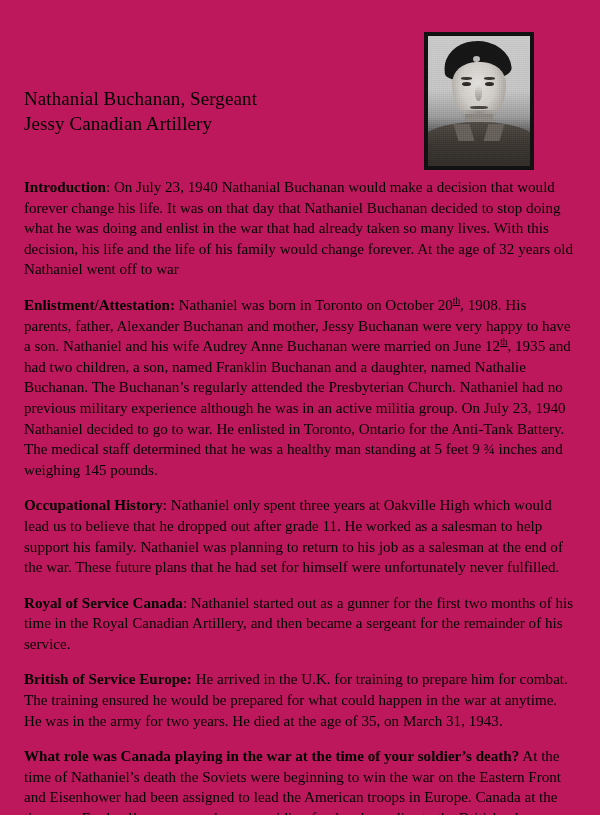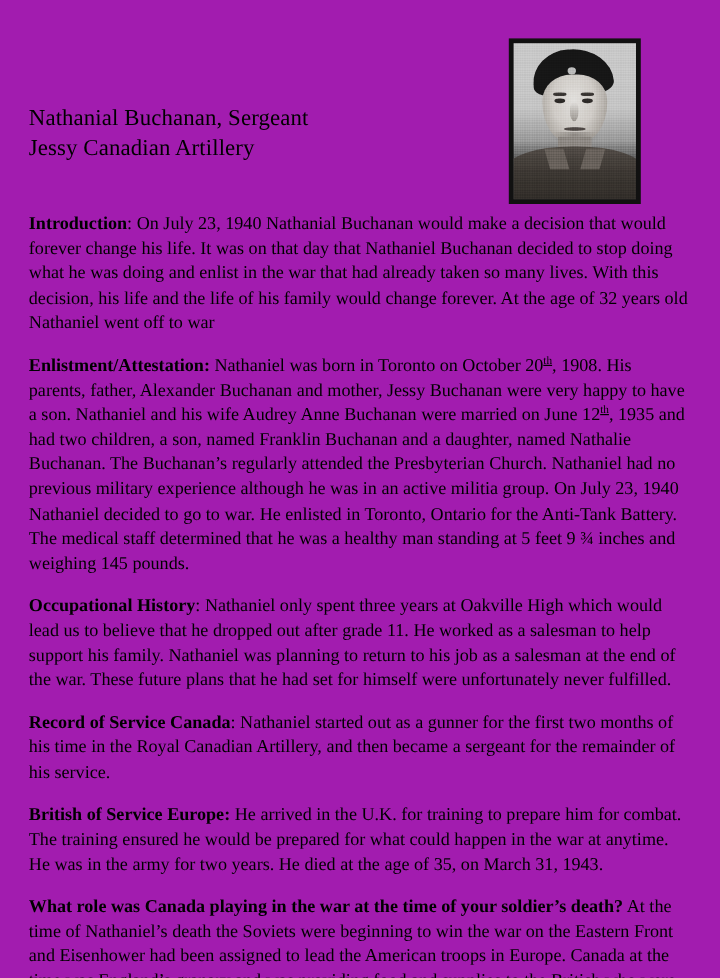--- a/index.html
+++ b/index.html
@@ -13,21 +13,21 @@
     overflow: hidden;
     font-family: "Liberation Serif", "DejaVu Serif", serif;
     color: #000000;
   }
   .page {
     position: relative;
     width: 600px;
     height: 815px;
     box-sizing: border-box;
     padding: 0 25px 0 24px;
-    background: #a21caf;
+    background: #be185d;
   }
 
   
   .photo-wrap {
     position: absolute;
     left: 424px;
     top: 32px;
     width: 110px;
     height: 138px;
     background: #111111;
@@ -223,20 +223,20 @@
   </div>
 
   <div class="body-block">
 
     <p class="para"><span class="lead">Introduction</span><span>: </span><span>On July 23, 1940 Nathanial Buchanan would make a decision that would forever change his life. It was on that day that Nathaniel Buchanan decided to stop doing what he was doing and enlist in the war that had already taken so many lives. With this decision, his life and the life of his family would change forever. At the age of 32 years old Nathaniel went off to war</span></p>
 
     <p class="para"><span class="lead">Enlistment/Attestation:</span><span> </span><span>Nathaniel was born in Toronto on October 20</span><sup>th</sup><span>, 1908. His parents, father, Alexander Buchanan and mother, Jessy Buchanan were very happy to have a son. Nathaniel and his wife Audrey Anne Buchanan were married on June 12</span><sup>th</sup><span>, 1935 and had two children, a son, named Franklin Buchanan and a daughter, named Nathalie Buchanan. The Buchanan’s regularly attended the Presbyterian Church. Nathaniel had no previous military experience although he was in an active militia group. On July 23, 1940 Nathaniel decided to go to war. He enlisted in Toronto, Ontario for the Anti-Tank Battery. The medical staff determined that he was a healthy man standing at 5 feet 9 ¾ inches and weighing 145 pounds.</span></p>
 
     <p class="para"><span class="lead">Occupational History</span><span>: </span><span>Nathaniel only spent three years at Oakville High which would lead us to believe that he dropped out after grade 11. He worked as a salesman to help support his family. Nathaniel was planning to return to his job as a salesman at the end of the war. These future plans that he had set for himself were unfortunately never fulfilled.</span></p>
 
-    <p class="para"><span class="lead">Record of Service Canada</span><span>: </span><span>Nathaniel started out as a gunner for the first two months of his time in the Royal Canadian Artillery, and then became a sergeant for the remainder of his service.</span></p>
+    <p class="para"><span class="lead">Royal of Service Canada</span><span>: </span><span>Nathaniel started out as a gunner for the first two months of his time in the Royal Canadian Artillery, and then became a sergeant for the remainder of his service.</span></p>
 
     <p class="para"><span class="lead">British of Service Europe:</span><span> </span><span>He arrived in the U.K. for training to prepare him for combat. The training ensured he would be prepared for what could happen in the war at anytime. He was in the army for two years. He died at the age of 35, on March 31, 1943.</span></p>
 
     <p class="para"><span class="lead">What role was Canada playing in the war at the time of your soldier’s death?</span><span> </span><span>At the time of Nathaniel’s death the Soviets were beginning to win the war on the Eastern Front and Eisenhower had been assigned to lead the American troops in Europe. Canada at the time was England’s granary and was providing food and supplies to the British who were in desperate need of it. The D-Day invasion was still in the planning stages although an invasion in Europe was inevitable.</span></p>
 
   </div>
 </div>
 
 </body></html>

